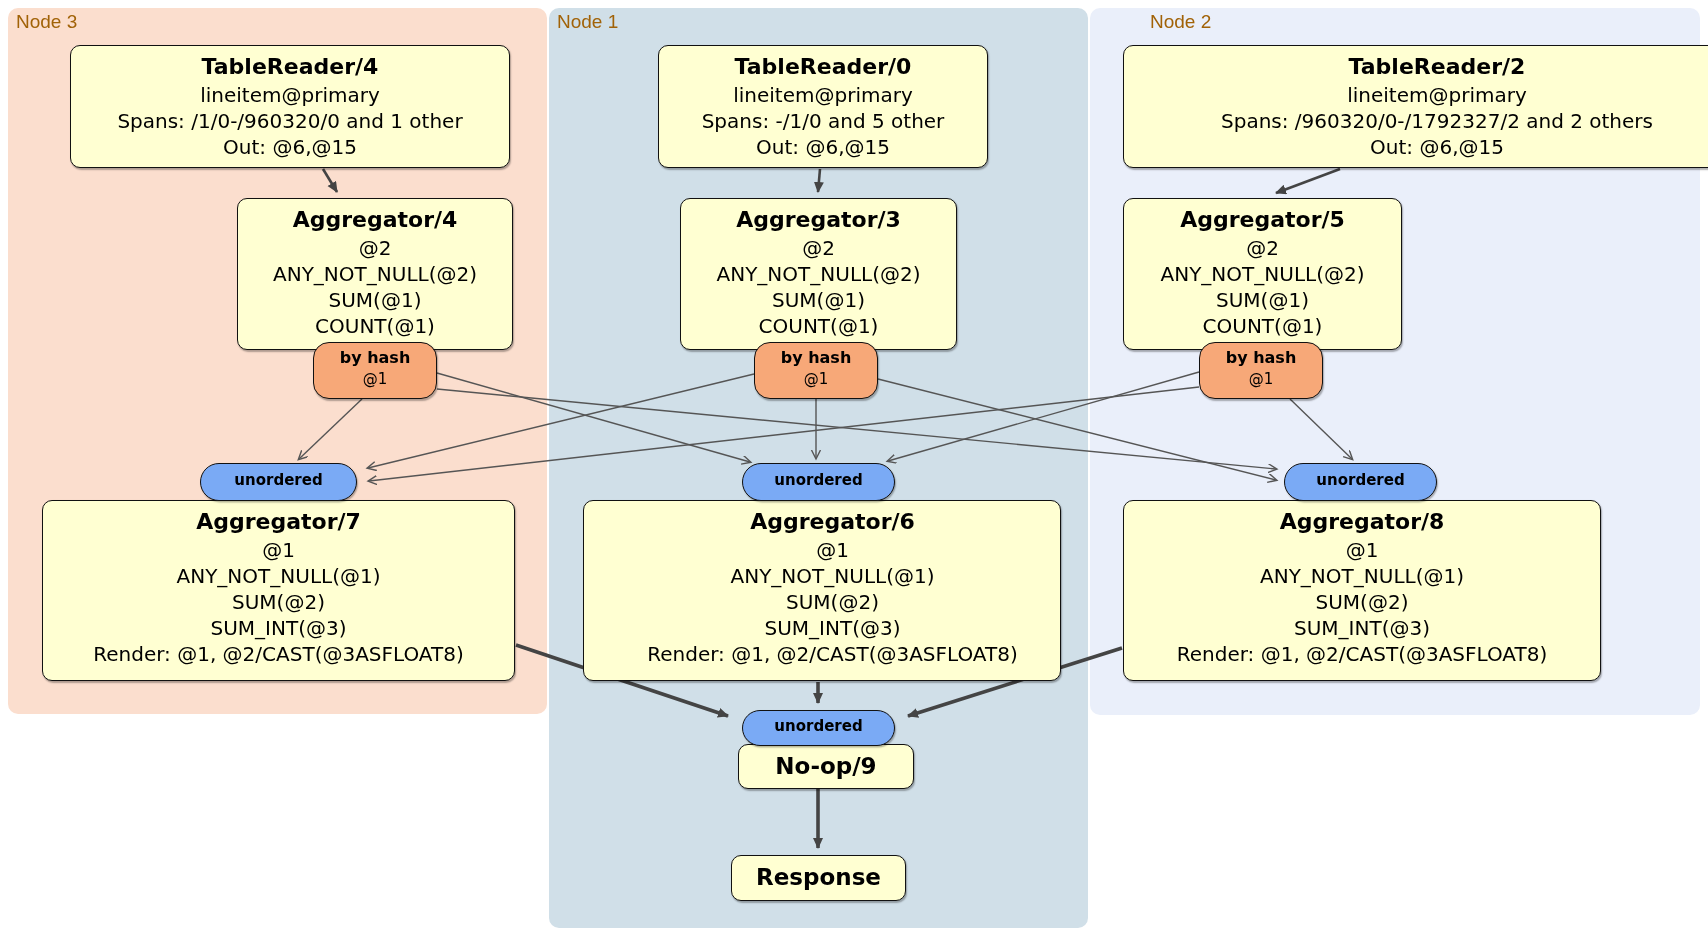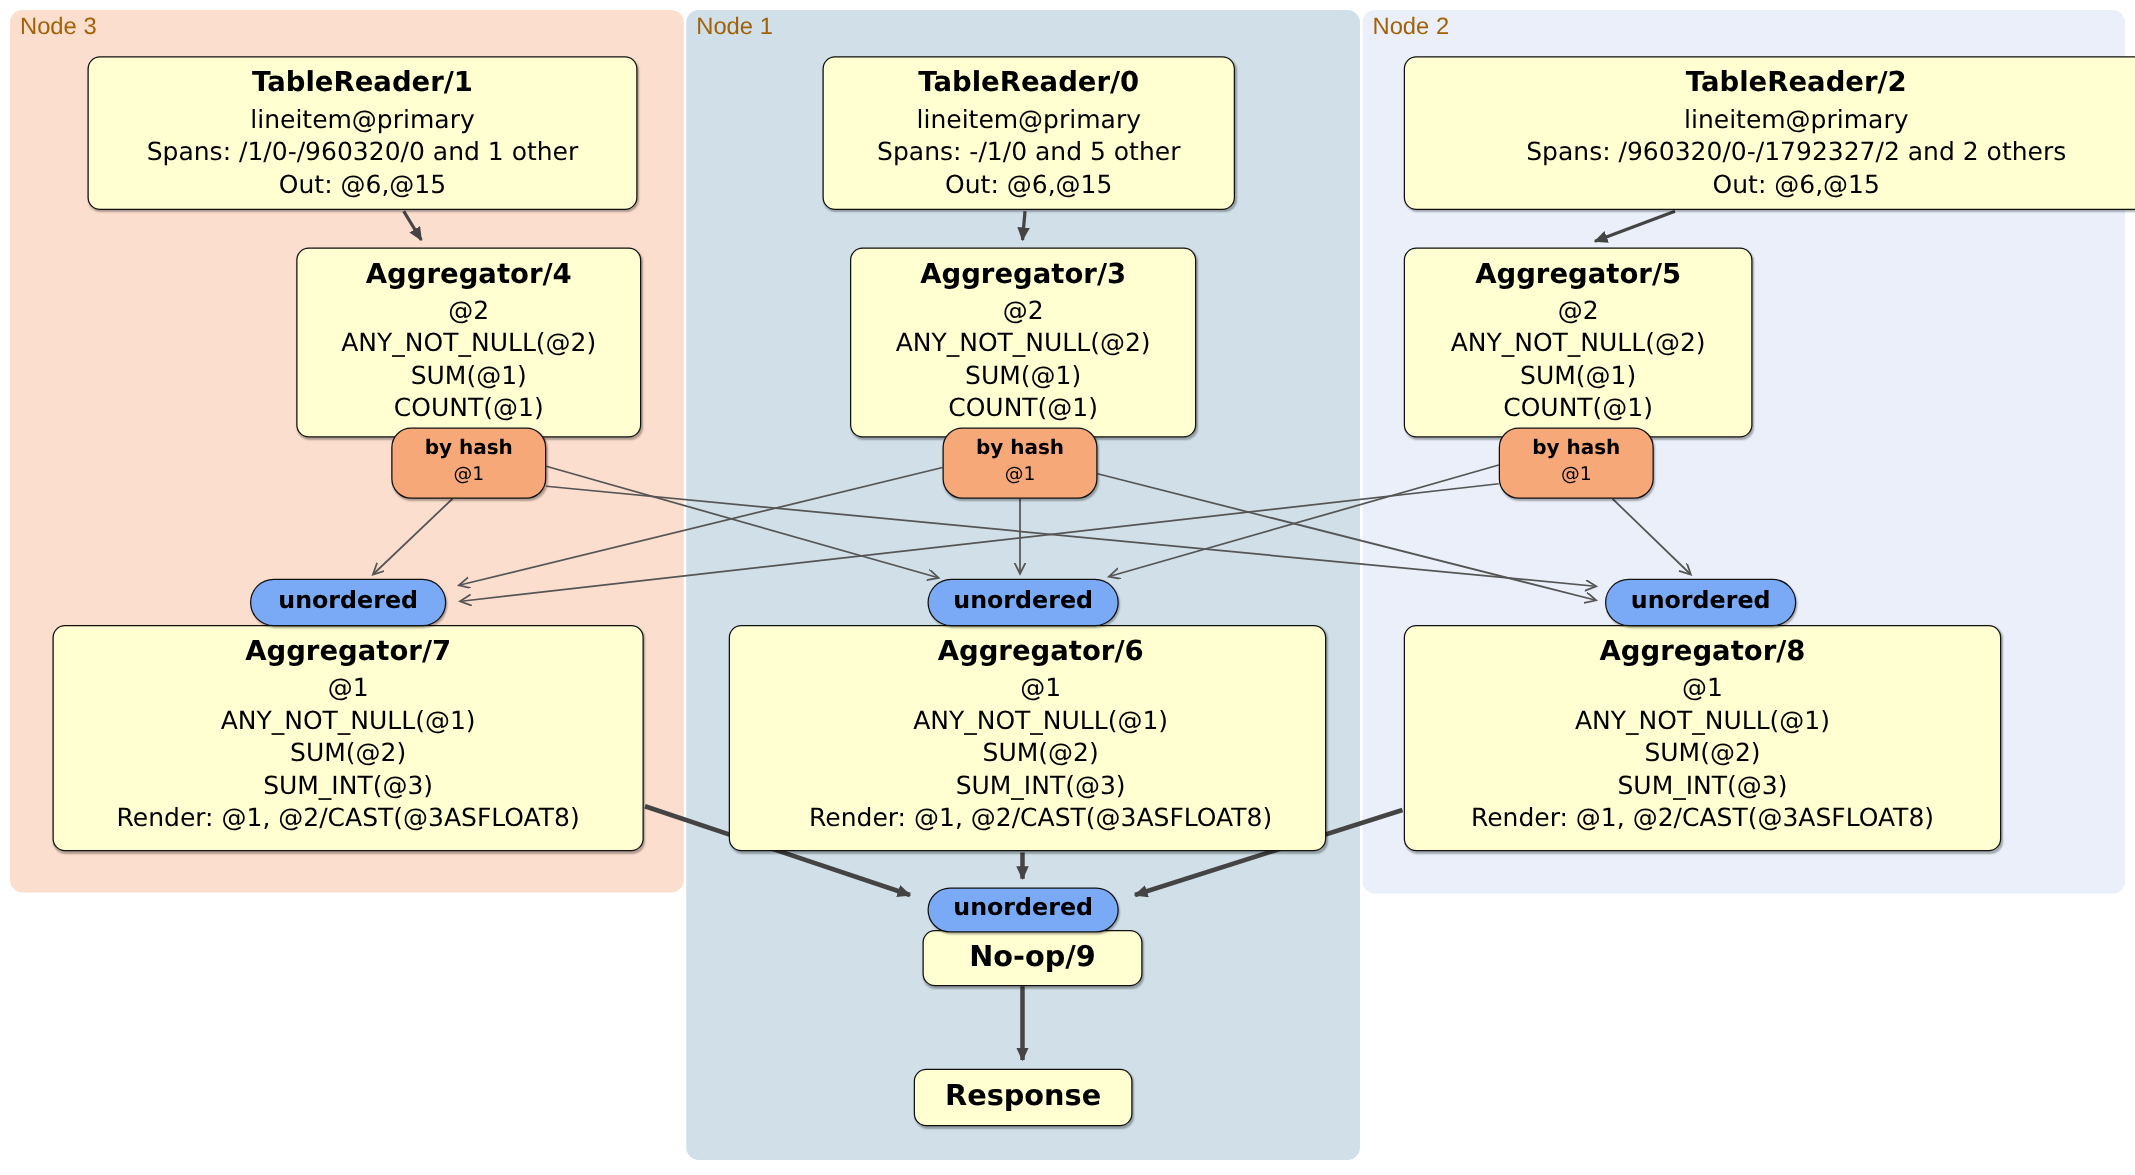--- a/index.html
+++ b/index.html
@@ -23,41 +23,41 @@
   .router{
     position:absolute;z-index:4;background:#f7a878;border:1.6px solid #111;
     border-radius:16px;text-align:center;box-shadow:1px 1.5px 1.5px rgba(0,0,0,0.3);
     box-sizing:border-box;padding-top:3px;
   }
   .router .rtitle{font-size:16px;font-weight:bold;line-height:24px;}
   .router .rsub{font-size:15px;line-height:18px;}
   .sync{
     position:absolute;z-index:4;background:#7aaaf5;border:1.6px solid #111;
     border-radius:19px;text-align:center;box-sizing:border-box;
-    font-size:19px;font-weight:bold;line-height:33px;
+    font-size:15px;font-weight:bold;line-height:33px;
     box-shadow:1px 1.5px 1.5px rgba(0,0,0,0.3);
   }
   .termbox{
     position:absolute;z-index:3;background:#ffffd2;border:1.6px solid #111;
     border-radius:10px;text-align:center;box-sizing:border-box;
     font-size:23px;font-weight:bold;box-shadow:1px 1.5px 1.5px rgba(0,0,0,0.3);
   }
 </style>
 </head>
 <body>
 
 <div id="stage">
 
   <div class="region" style="left:8px;top:8px;width:539px;height:706px;background:#fbdece;"></div>
   <div class="region" style="left:549px;top:8px;width:539px;height:920px;background:#d0dfe8;"></div>
   <div class="region" style="left:1090px;top:8px;width:610px;height:707px;background:#eaeffa;"></div>
 
   <div class="region-label" style="left:16px;top:11px;">Node 3</div>
   <div class="region-label" style="left:557px;top:11px;">Node 1</div>
-  <div class="region-label" style="left:1098px;top:11px;">Node 2</div>
+  <div class="region-label" style="left:1150px;top:11px;">Node 2</div>
 
   <svg id="edges" width="1708" height="940" viewBox="0 0 1708 940">
     <defs>
       <marker id="vee" markerWidth="11" markerHeight="11" refX="8" refY="4.5" orient="auto" markerUnits="userSpaceOnUse">
         <path d="M0,0 L9,4.5 L0,9" fill="none" stroke="#555" stroke-width="1.4"></path>
       </marker>
       <marker id="tri" markerWidth="13" markerHeight="12" refX="10" refY="5" orient="auto" markerUnits="userSpaceOnUse">
         <path d="M0,0 L11,5 L0,10 Z" fill="#444" stroke="none"></path>
       </marker>
     </defs>
@@ -82,21 +82,21 @@
 
     <g stroke="#444" stroke-width="3.6" fill="none">
       <path d="M516,645 L728,716" marker-end="url(#tri)"></path>
       <path d="M818,682 L818,703" marker-end="url(#tri)"></path>
       <path d="M1122,648 L908,716" marker-end="url(#tri)"></path>
       <path d="M818,789 L818,848" marker-end="url(#tri)"></path>
     </g>
   </svg>
 
   <div class="procbox" style="left:70px;top:45px;width:440px;height:123px;">
-    <div class="title">TableReader/1</div>
+    <div class="title">TableReader/4</div>
     <div class="line">lineitem@primary</div>
     <div class="line">Spans: /1/0-/960320/0 and 1 other</div>
     <div class="line">Out: @6,@15</div>
   </div>
 
   <div class="procbox" style="left:658px;top:45px;width:330px;height:123px;">
     <div class="title">TableReader/0</div>
     <div class="line">lineitem@primary</div>
     <div class="line">Spans: -/1/0 and 5 other</div>
     <div class="line">Out: @6,@15</div>

